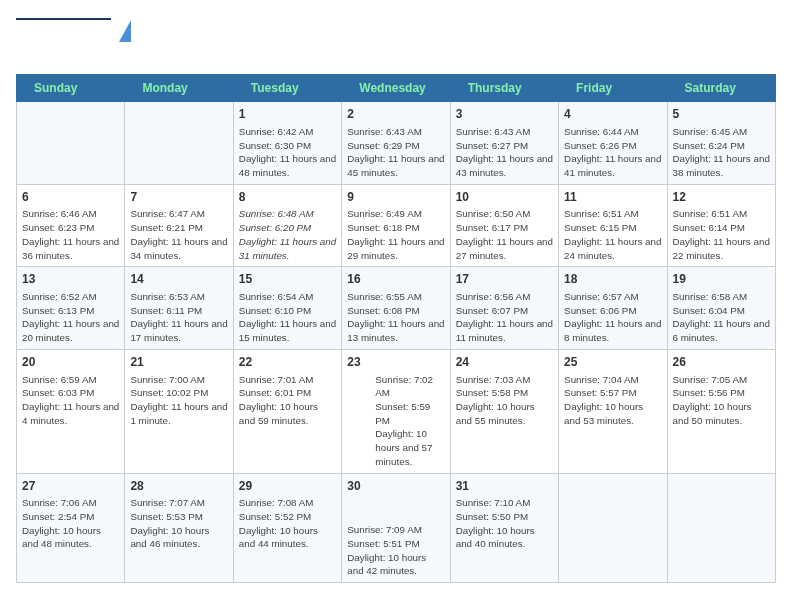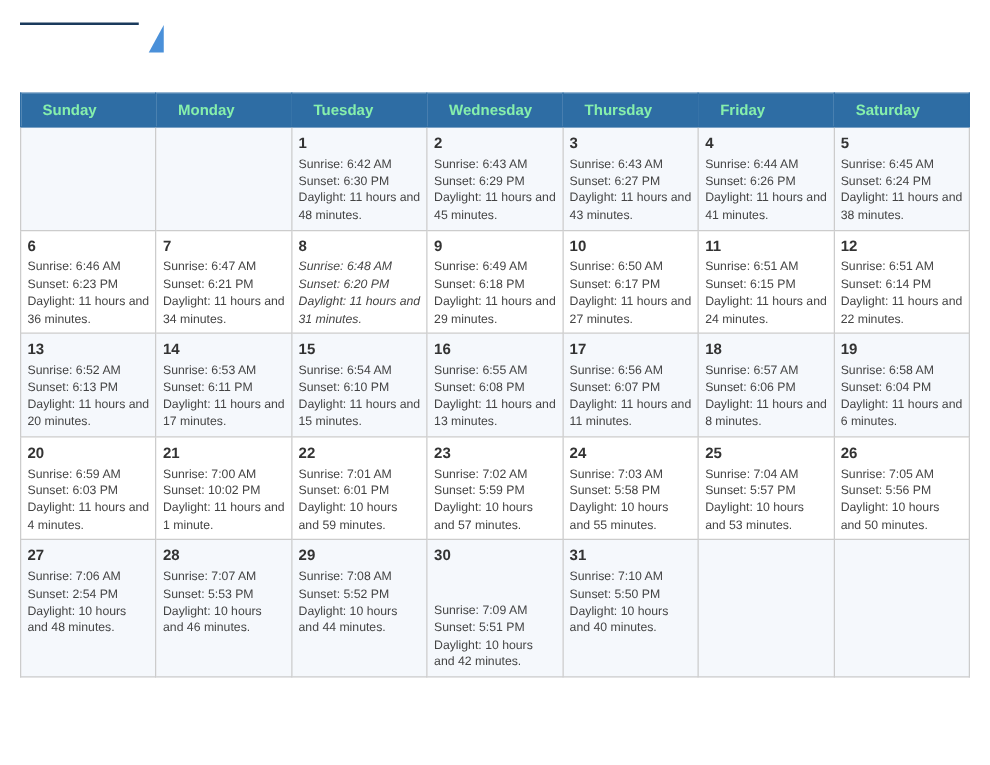--- a/index.html
+++ b/index.html
@@ -243,21 +243,21 @@
 Daylight: 11 hours and 1 minute.</div>
         </td>
         <td>
           <span class="day-number">22</span>
           <div class="day-info" style="white-space: pre-line;">Sunrise: 7:01 AM
 Sunset: 6:01 PM
 Daylight: 10 hours and 59 minutes.</div>
         </td>
         <td>
           <span class="day-number">23</span>
-          <div class="day-info" style="white-space: pre-line;">Sunrise: 7:02 AM
+          <div class="day-info" style="white-space: pre-line; margin-left: 28px;">Sunrise: 7:02 AM
 Sunset: 5:59 PM
 Daylight: 10 hours and 57 minutes.</div>
         </td>
         <td>
           <span class="day-number">24</span>
           <div class="day-info" style="white-space: pre-line;">Sunrise: 7:03 AM
 Sunset: 5:58 PM
 Daylight: 10 hours and 55 minutes.</div>
         </td>
         <td>

